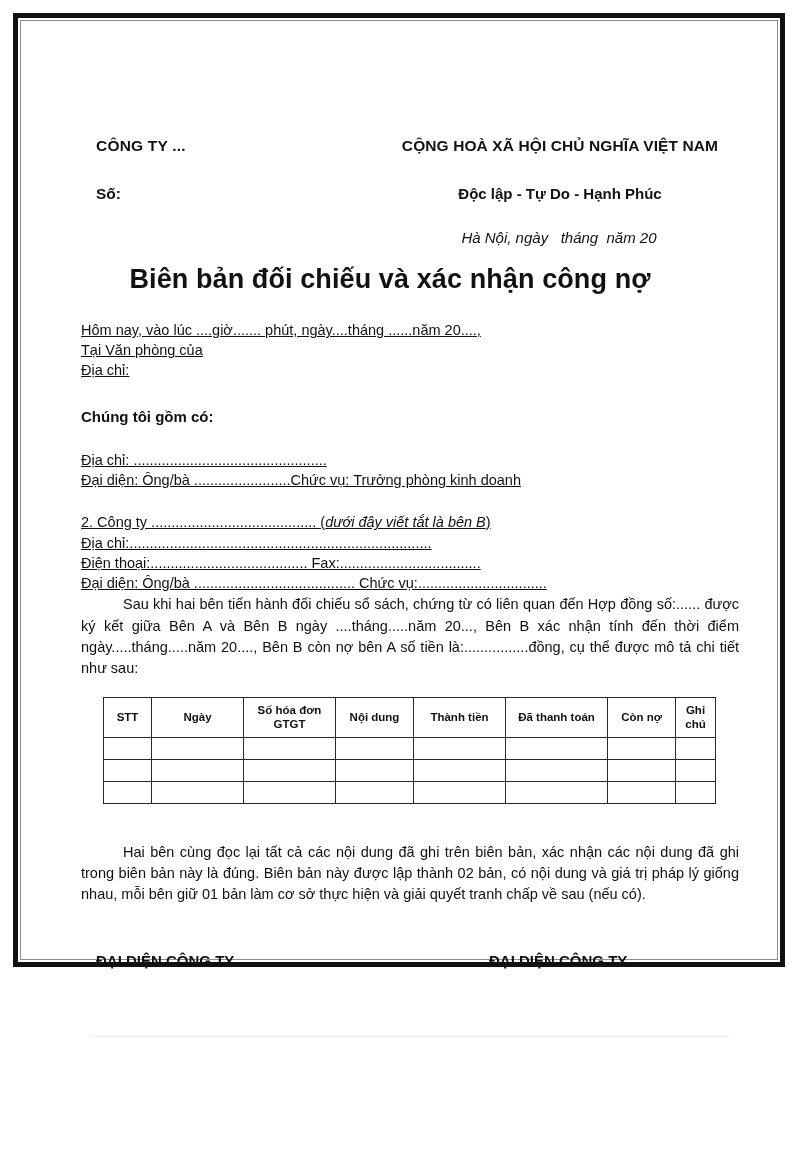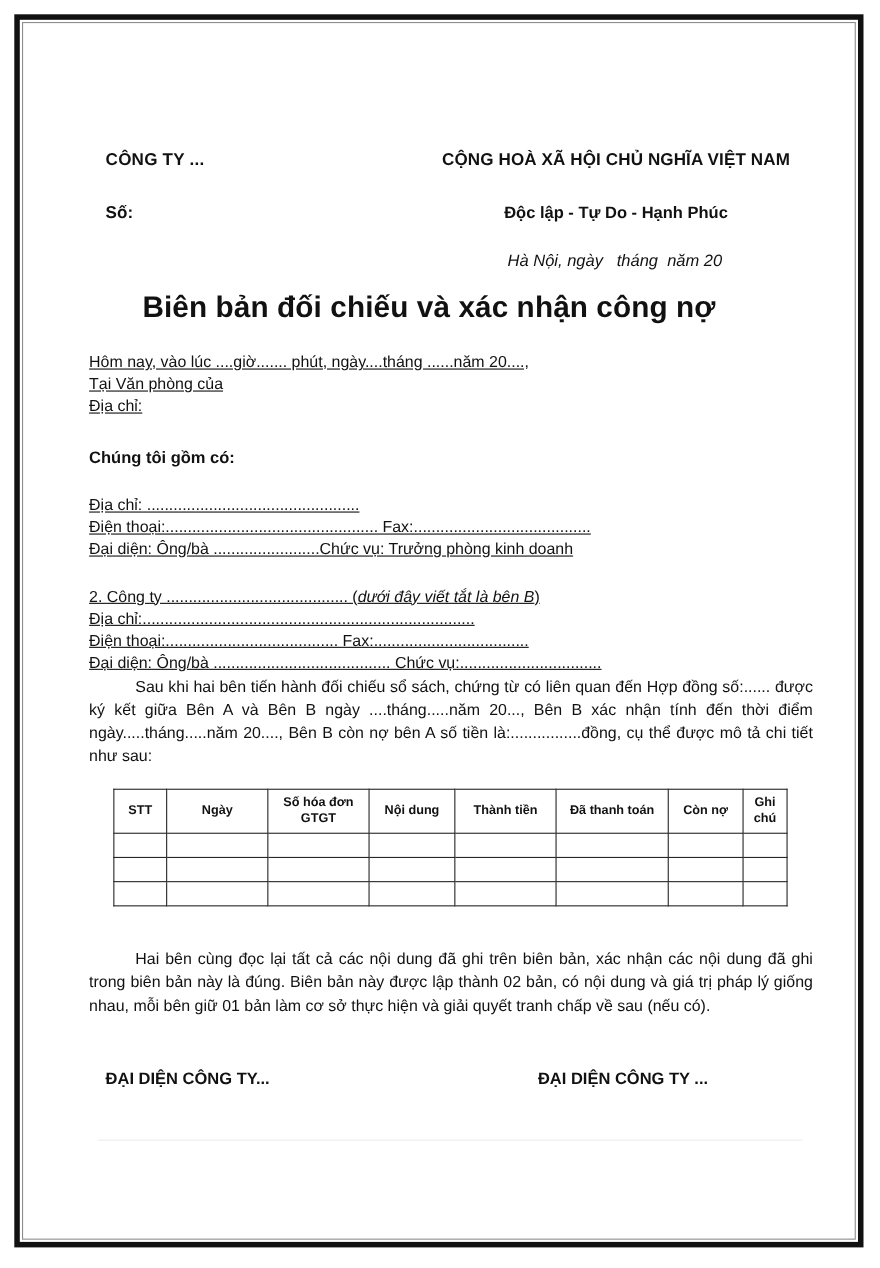--- a/index.html
+++ b/index.html
@@ -15,21 +15,21 @@
     color: #111111;
     overflow: hidden;
   }
 
   
   .page-frame {
     position: absolute;
     left: 13px;
     top: 13px;
     width: 772px;
-    height: 1121px;
+    height: 954px;
     border: 5px solid #111111;
     background: #ffffff;
   }
   .page-frame-inner {
     position: absolute;
     inset: 2px;
     border: 1px solid #8d8d8d;
     background: #ffffff;
   }
 
@@ -224,21 +224,20 @@
     <div class="block tight">
       <div class="line">Hôm nay, vào lúc ....giờ....... phút, ngày....tháng ......năm 20....,</div>
       <div class="line">Tại Văn phòng của</div>
       <div class="line">Địa chỉ:</div>
     </div>
 
     <div class="lead-in">Chúng tôi gồm có:</div>
 
     <div class="party">
       <div class="line">Địa chỉ: ................................................</div>
-      <div class="line">Điện thoại:................................................ Fax:........................................</div>
       <div class="line">Đại diện: Ông/bà ........................Chức vụ: Trưởng phòng kinh doanh</div>
     </div>
 
     <div class="party">
       <div class="line"><span>2. Công ty ......................................... (</span><em>dưới đây viết tắt là bên B</em><span>)</span></div>
       <div class="line">Địa chỉ:...........................................................................</div>
       <div class="line">Điện thoại:....................................... Fax:...................................</div>
       <div class="line">Đại diện: Ông/bà ........................................ Chức vụ:................................</div>
     </div>
 

